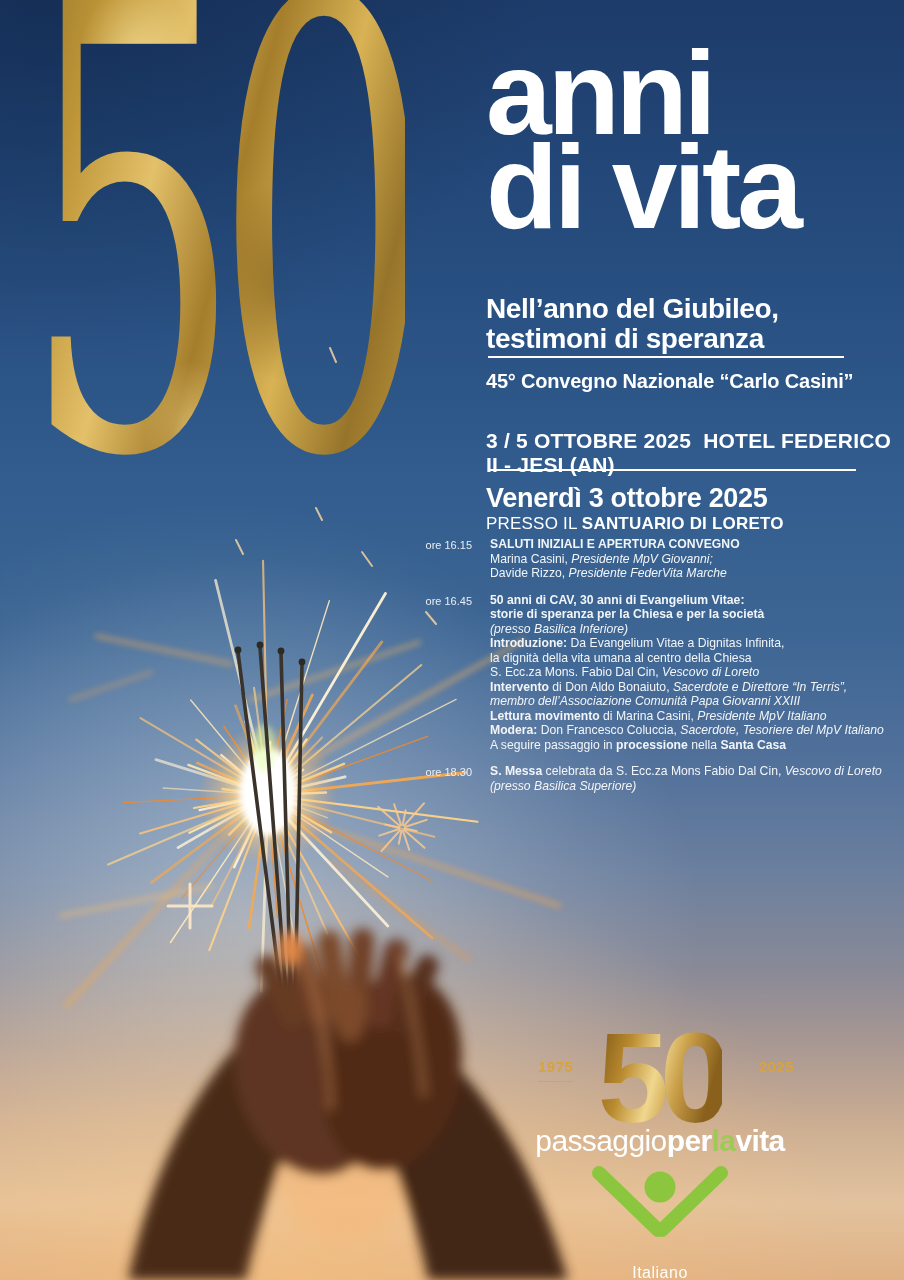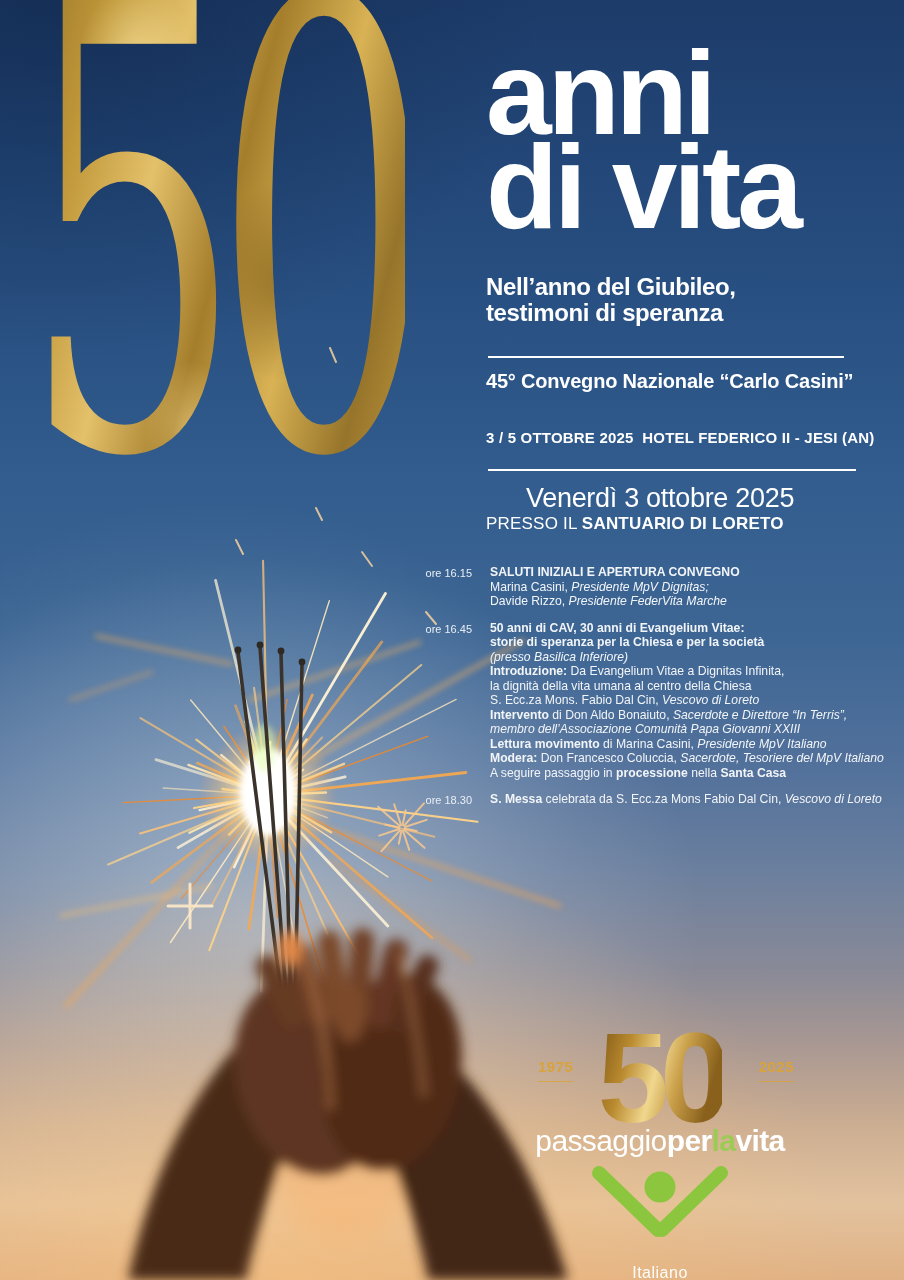--- a/index.html
+++ b/index.html
@@ -20,31 +20,31 @@
     background-image:
       radial-gradient(150px 110px at 30% 22%,rgba(255,240,175,.55),rgba(255,240,175,0) 70%),
       radial-gradient(180px 140px at 68% 58%,rgba(110,78,18,.55),rgba(110,78,18,0) 70%),
       radial-gradient(120px 100px at 44% 82%,rgba(255,230,155,.45),rgba(255,230,155,0) 70%),
       radial-gradient(90px 80px at 82% 30%,rgba(255,236,170,.4),rgba(255,236,170,0) 70%),
       linear-gradient(115deg,#8f6e26 0%,#c09739 20%,#e3c06a 36%,#a57e2c 52%,#d8b254 68%,#96742a 84%,#c49c40 100%);
     -webkit-background-clip:text;background-clip:text;color:transparent;}
   
   .col{position:absolute;left:486px;z-index:10;}
   .title{top:46px;font-weight:bold;font-size:118px;line-height:.80;letter-spacing:-4px;}
-  .subtitle{top:274px;font-weight:bold;font-size:24px;line-height:1.08;letter-spacing:-.4px;}
+  .subtitle{top:294px;font-weight:bold;font-size:28px;line-height:1.08;letter-spacing:-.4px;}
   .rule{position:absolute;left:488px;height:2px;background:#fff;z-index:10;}
   .rule1{top:356px;width:356px;}
   .rule2{top:469px;width:368px;}
   .event{top:369px;font-weight:bold;font-size:20px;line-height:1.2;letter-spacing:-.2px;}
-  .datevenue{top:429px;font-weight:bold;font-size:15px;letter-spacing:.2px;white-space:pre-wrap;}
-  .daytitle{top:483px;font-weight:normal;font-size:27px;letter-spacing:-.3px;margin-left:40px;}
+  .datevenue{top:429px;font-weight:bold;font-size:21px;letter-spacing:.2px;white-space:pre-wrap;}
+  .daytitle{top:483px;font-weight:bold;font-size:27px;letter-spacing:-.3px;}
   .dayloc{top:514px;font-size:17px;letter-spacing:.2px;}
   .dayloc .b{font-weight:bold;}
   
-  .program{position:absolute;left:424px;top:565px;z-index:10;}
+  .program{position:absolute;left:424px;top:537px;z-index:10;}
   .prog-item{display:flex;margin-bottom:12px;}
   .prog-time{width:48px;min-width:48px;margin-right:18px;font-size:11px;line-height:14.5px;
     text-align:right;color:#e9eef4;padding-top:1px;}
   .prog-line{font-size:12.2px;line-height:14.5px;white-space:nowrap;color:#f2f5f8;}
   .prog-line .b{font-weight:bold;}
   .prog-line .i{font-style:italic;}
   
   .mpv{position:absolute;left:510px;top:1028px;width:300px;z-index:10;text-align:center;}
   .mpv-50{display:inline-block;font-weight:bold;font-size:128px;line-height:.78;letter-spacing:-9px;
     font-family:"Liberation Sans",sans-serif;
@@ -259,21 +259,21 @@
   <div class="col daytitle">Venerdì 3 ottobre 2025</div>
   <div class="col dayloc">
     <span>PRESSO IL </span><span class="b">SANTUARIO DI LORETO</span>
   </div>
 
   <div class="program">
       <div class="prog-item">
         <div class="prog-time">ore 16.15</div>
         <div>
           <div class="prog-line"><span class="b">SALUTI INIZIALI E APERTURA CONVEGNO</span></div>
-          <div class="prog-line"><span>Marina Casini, </span><span class="i">Presidente MpV Dignitas;</span></div>
+          <div class="prog-line"><span>Marina Casini, </span><span class="i">Presidente MpV Giovanni;</span></div>
           <div class="prog-line"><span>Davide Rizzo, </span><span class="i">Presidente FederVita Marche</span></div>
         </div>
       </div>
       <div class="prog-item">
         <div class="prog-time">ore 16.45</div>
         <div>
           <div class="prog-line"><span class="b">50 anni di CAV, 30 anni di Evangelium Vitae:</span></div>
           <div class="prog-line"><span class="b">storie di speranza per la Chiesa e per la società</span></div>
           <div class="prog-line"><span class="i">(presso Basilica Inferiore)</span></div>
           <div class="prog-line"><span class="b">Introduzione:</span><span> Da Evangelium Vitae a Dignitas Infinita,</span></div>
@@ -283,20 +283,21 @@
           <div class="prog-line"><span class="i">membro dell’Associazione Comunità Papa Giovanni XXIII</span></div>
           <div class="prog-line"><span class="b">Lettura movimento</span><span> di Marina Casini, </span><span class="i">Presidente MpV Italiano</span></div>
           <div class="prog-line"><span class="b">Modera:</span><span> Don Francesco Coluccia, </span><span class="i">Sacerdote, Tesoriere del MpV Italiano</span></div>
           <div class="prog-line"><span>A seguire passaggio in </span><span class="b">processione</span><span> nella </span><span class="b">Santa Casa</span></div>
         </div>
       </div>
       <div class="prog-item">
         <div class="prog-time">ore 18.30</div>
         <div>
           <div class="prog-line"><span class="b">S. Messa</span><span> celebrata da S. Ecc.za Mons Fabio Dal Cin, </span><span class="i">Vescovo di Loreto</span></div>
+          <div class="prog-line"><span class="i">(presso Basilica Superiore)</span></div>
         </div>
       </div>
     </div>
 
   <div class="mpv">
     <span class="mpv-year year-left">1975</span>
     <span class="mpv-year year-right">2025</span>
     <div class="mpv-50">50</div>
     <div class="wordmark">
       <span class="w-light">passaggio</span><span class="w-bold">per</span><span class="w-green">la</span><span class="w-bold">vita</span>

